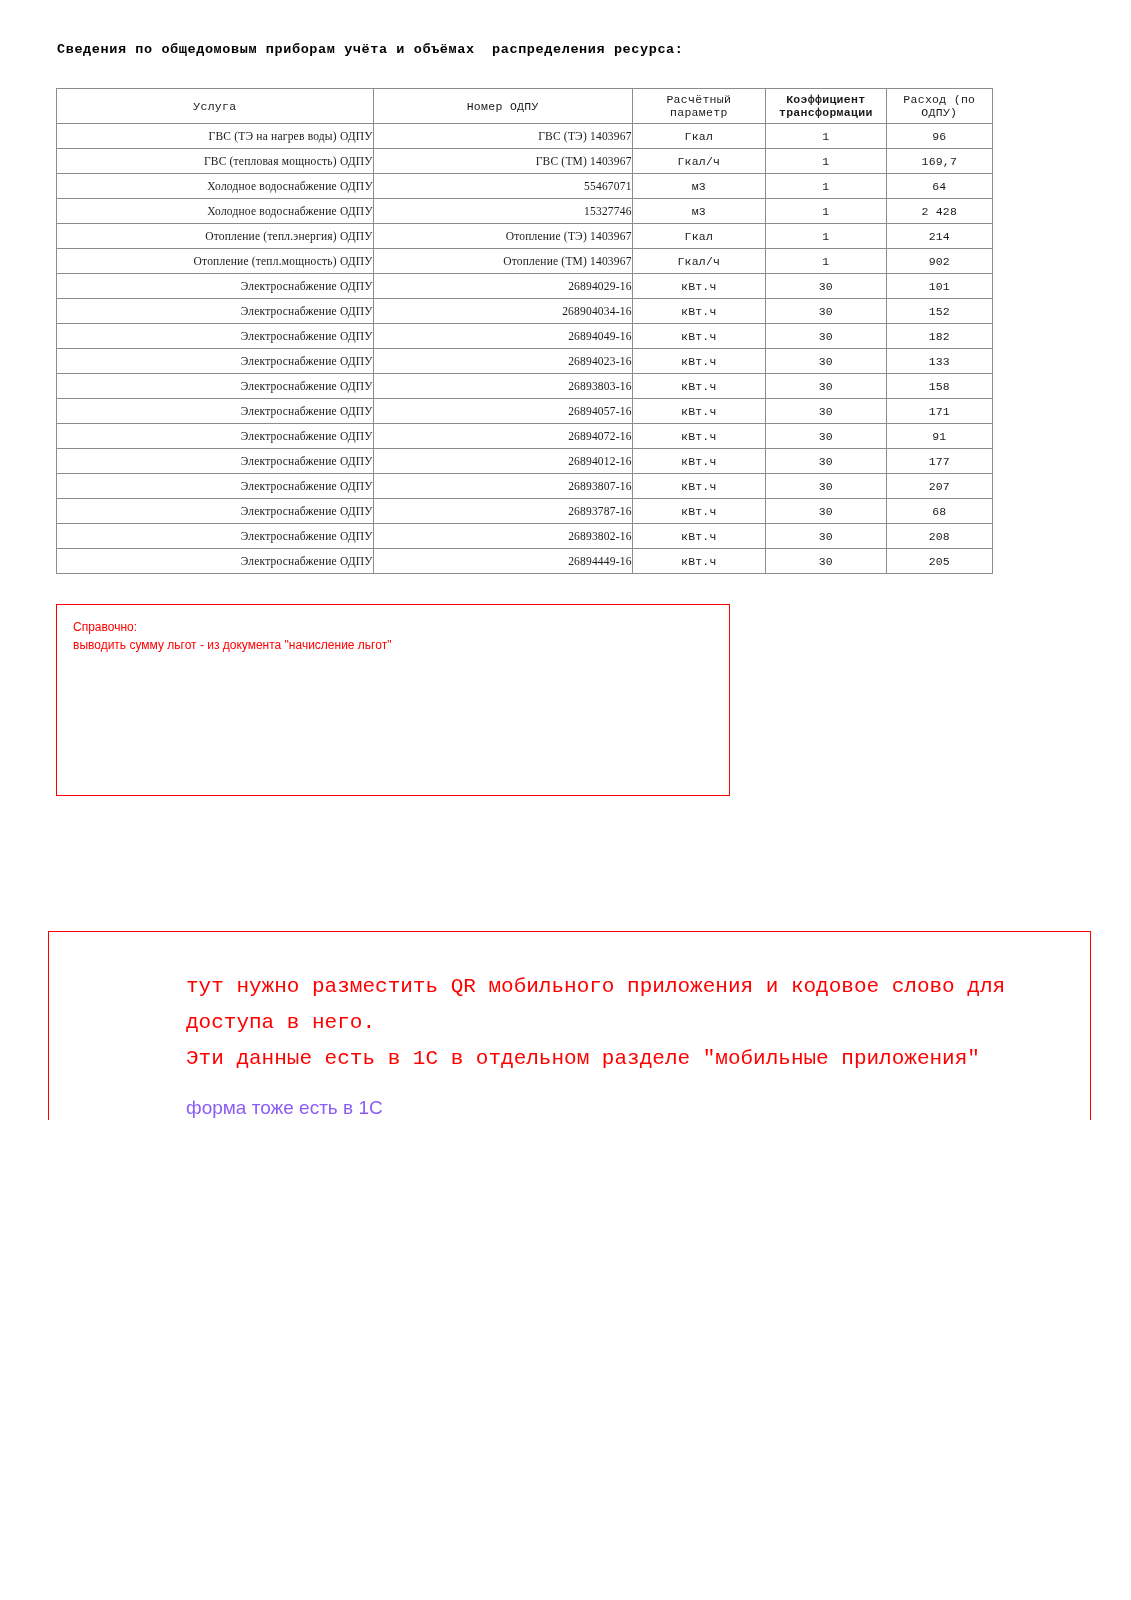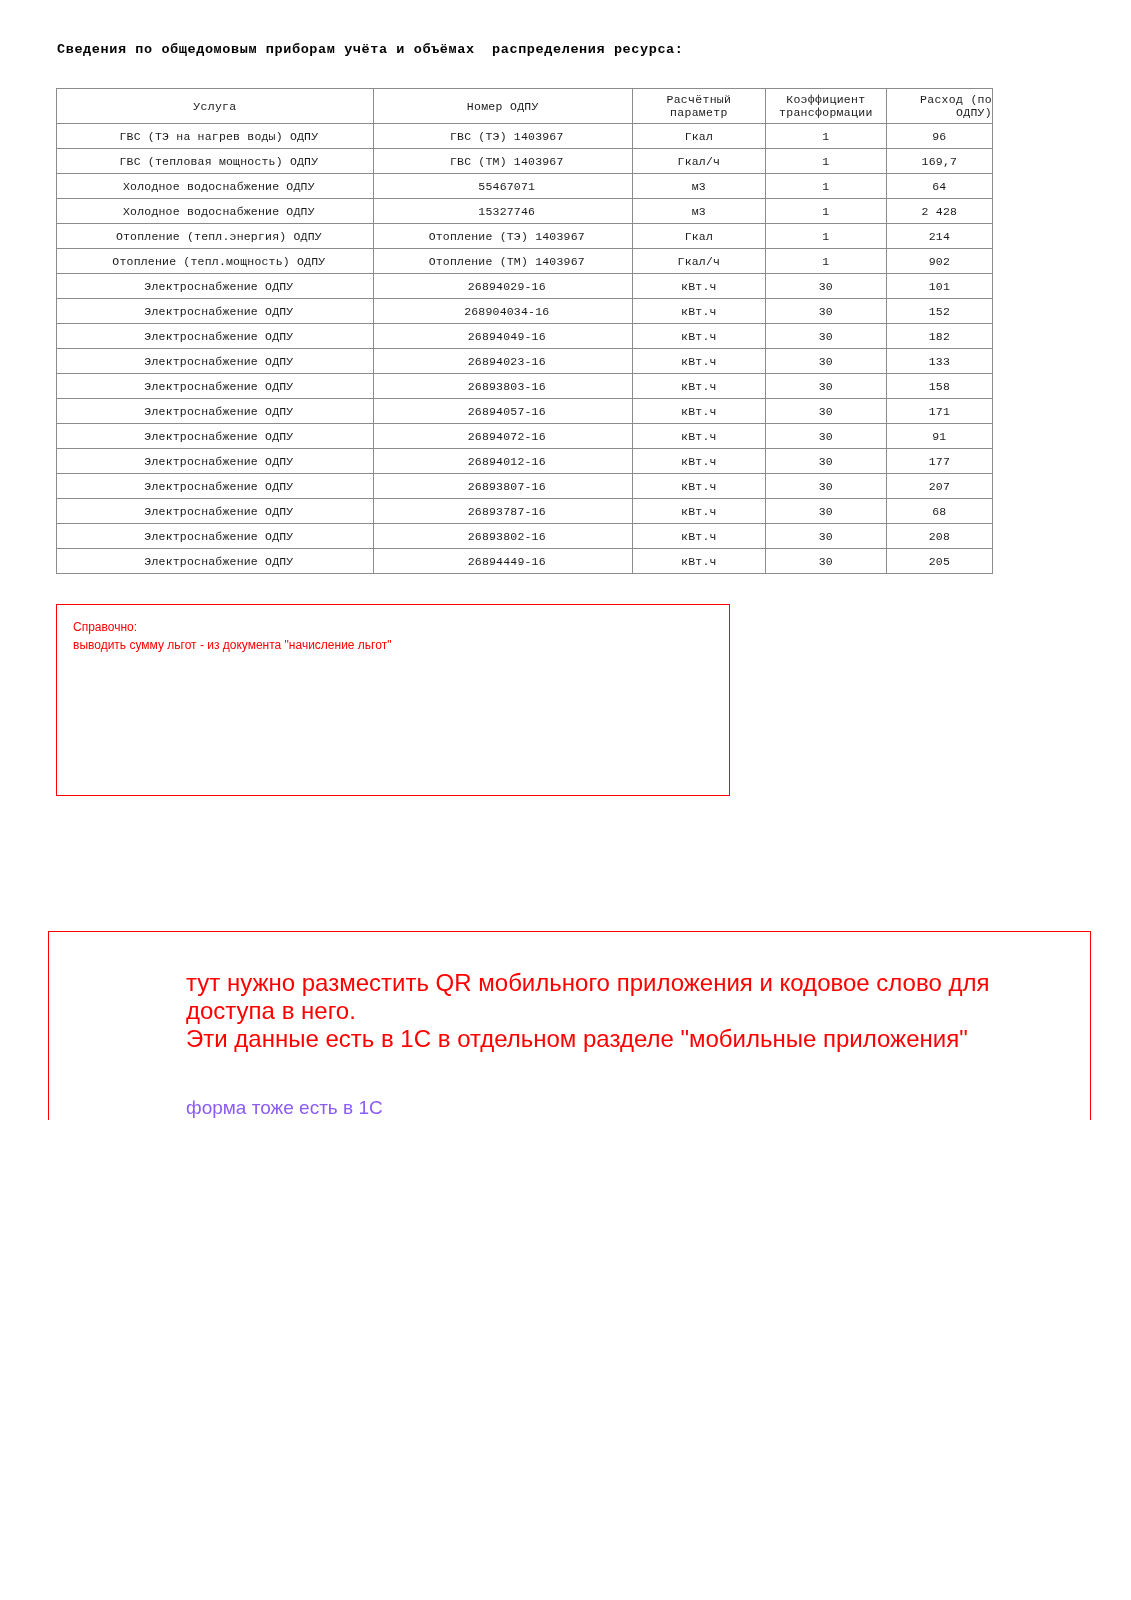--- a/index.html
+++ b/index.html
@@ -64,21 +64,21 @@
     height: 24px;
     vertical-align: middle;
     letter-spacing: 0.2px;
   }
   .col-service   { width: 318px; }
   .col-number    { width: 260px; }
   .col-param     { width: 133px; }
   .col-coef      { width: 120px; }
   .col-consum    { width: 106px; }
 
-  .cell-left  { text-align: center;  padding-left: 8px !important; }
+  .cell-left  { text-align: right;  padding-left: 8px !important; font-family: Liberation Serif, serif; }
   .cell-center{ text-align: center; }
 
   
   .note-box-1 {
     position: absolute;
     left: 56px;
     top: 604px;
     width: 674px;
     height: 192px;
     border: 1px solid #ff0000;
@@ -105,23 +105,23 @@
     height: 582px;
     border: 1px solid #ff0000;
     box-sizing: border-box;
   }
   .note-box-2 .note-text-a {
     position: absolute;
     left: 137px;
     top: 37px;
     width: 845px;
     color: #ff0000;
-    font-size: 24px;
-    line-height: 28px;
-    font-family: Liberation Sans, sans-serif;
+    font-size: 21px;
+    line-height: 36px;
+    font-family: Liberation Mono, monospace;
     white-space: pre-line;
   }
   .note-box-2 .note-text-b {
     position: absolute;
     left: 137px;
     top: 163px;
     color: #8b5cf6;
     font-size: 19px;
     line-height: 26px;
     font-family: "Liberation Sans", sans-serif;
@@ -134,23 +134,23 @@
 
   <div class="doc-title">Сведения по общедомовым приборам учёта и объёмах  распределения ресурса:</div>
 
   <table class="meters-table">
     <thead>
       <tr>
         <th class="col-service">Услуга</th>
         <th class="col-number">Номер ОДПУ</th>
         <th class="col-param" style="white-space:pre-line;">Расчётный
 параметр</th>
-        <th class="col-coef" style="white-space:pre-line;">Коэффициент
+        <th class="col-coef" style="white-space:pre-line;font-weight:bold;">Коэффициент
 трансформации</th>
-        <th class="col-consum" style="white-space:pre-line;text-align:right;">Расход (по
+        <th class="col-consum" style="white-space:pre-line;">Расход (по
 ОДПУ)</th>
       </tr>
     </thead>
     <tbody id="meters-body">
         <tr>
           <td class="cell-left">ГВС (ТЭ на нагрев воды) ОДПУ</td>
           <td class="cell-left">ГВС (ТЭ) 1403967</td>
           <td class="cell-center">Гкал</td>
           <td class="cell-center">1</td>
           <td class="cell-center">96</td>

